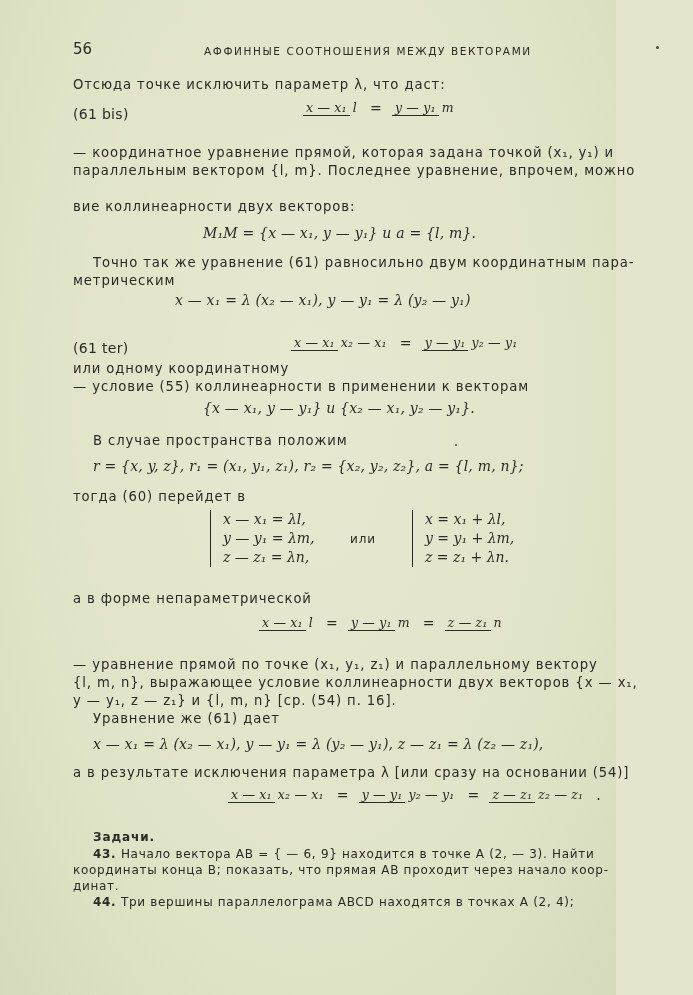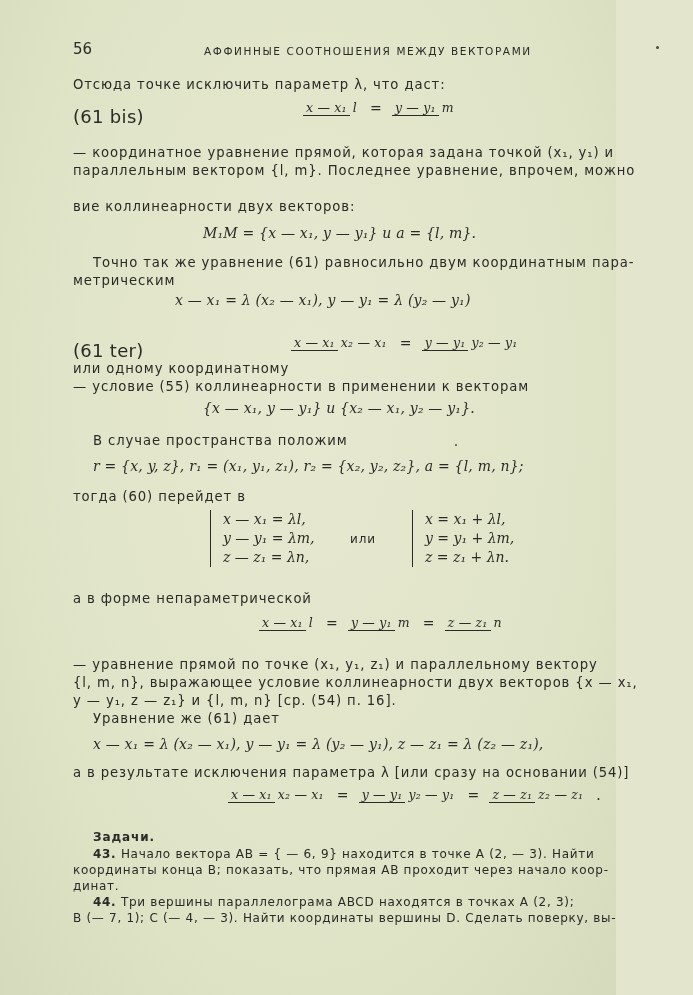--- a/index.html
+++ b/index.html
@@ -12,21 +12,21 @@
   }
   .page {
     position: absolute; left: 0; top: 0; width: 616px; height: 995px;
     background: radial-gradient(ellipse at 50% 40%, #e6e9d0 0%, #dfe3c6 70%, #d6dabc 100%);
   }
   .abs { position: absolute; white-space: nowrap; }
   .txt { font-size: 13.2px; letter-spacing: 0.9px; line-height: 18px; }
   .m { font-family: "DejaVu Serif", serif; font-style: italic; font-size: 14px; letter-spacing: 0.2px; }
   .head-num { font-size: 15px; left: 73px; top: 40px; }
   .head-title { font-size: 10.5px; letter-spacing: 1.6px; left: 204px; top: 45px; }
-  .eqlabel { font-size: 18px; letter-spacing: 0.3px; }
+  .eqlabel { font-size: 14px; letter-spacing: 0.3px; }
   .frac { display: inline-flex; flex-direction: row; align-items: center; vertical-align: middle; margin: 0 3px; }
   .frac .num { border-bottom: 1px solid #2a2a26; padding: 0 3px; line-height: 15px; font-size: 12.5px; }
   .frac .den { line-height: 15px; font-size: 12.5px; padding: 0 3px; }
   .eqop { font-family: "DejaVu Serif", serif; font-size: 14px; margin: 0 2px; vertical-align: middle; }
   .sys { display: inline-block; border-left: 1.5px solid #2a2a26; padding-left: 12px; }
   .sys div { font-family: "DejaVu Serif", serif; font-style: italic; font-size: 14px; line-height: 19px; }
   .bold { font-weight: bold; }
   .dot { position: absolute; width: 3px; height: 3px; border-radius: 50%; background: #4a4a40; }
 </style>
 </head>
@@ -150,16 +150,15 @@
 
   <div class="abs txt" style="left:93px; top:845px; font-size:12px; letter-spacing:0.7px;">
     <span class="bold">43.</span>
     <span>Начало вектора AB = { — 6, 9} находится в точке A (2, — 3). Найти</span>
   </div>
   <div class="abs txt" style="left:73px; top:861px; font-size:12px; letter-spacing:0.7px;">координаты конца B; показать, что прямая AB проходит через начало коор-</div>
   <div class="abs txt" style="left:73px; top:877px; font-size:12px; letter-spacing:0.7px;">динат.</div>
 
   <div class="abs txt" style="left:93px; top:893px; font-size:12px; letter-spacing:0.7px;">
     <span class="bold">44.</span>
-    <span>Три вершины параллелограма ABCD находятся в точках A (2, 3);</span>
+    <span>Три вершины параллелограма ABCD находятся в точках A (2, 4);</span>
   </div>
-  <div class="abs txt" style="left:73px; top:909px; font-size:12px; letter-spacing:0.7px;">B (— 7, 1); C (— 4, — 3). Найти координаты вершины D. Сделать поверку, вы-</div>
 </div>
 
 </body></html>

